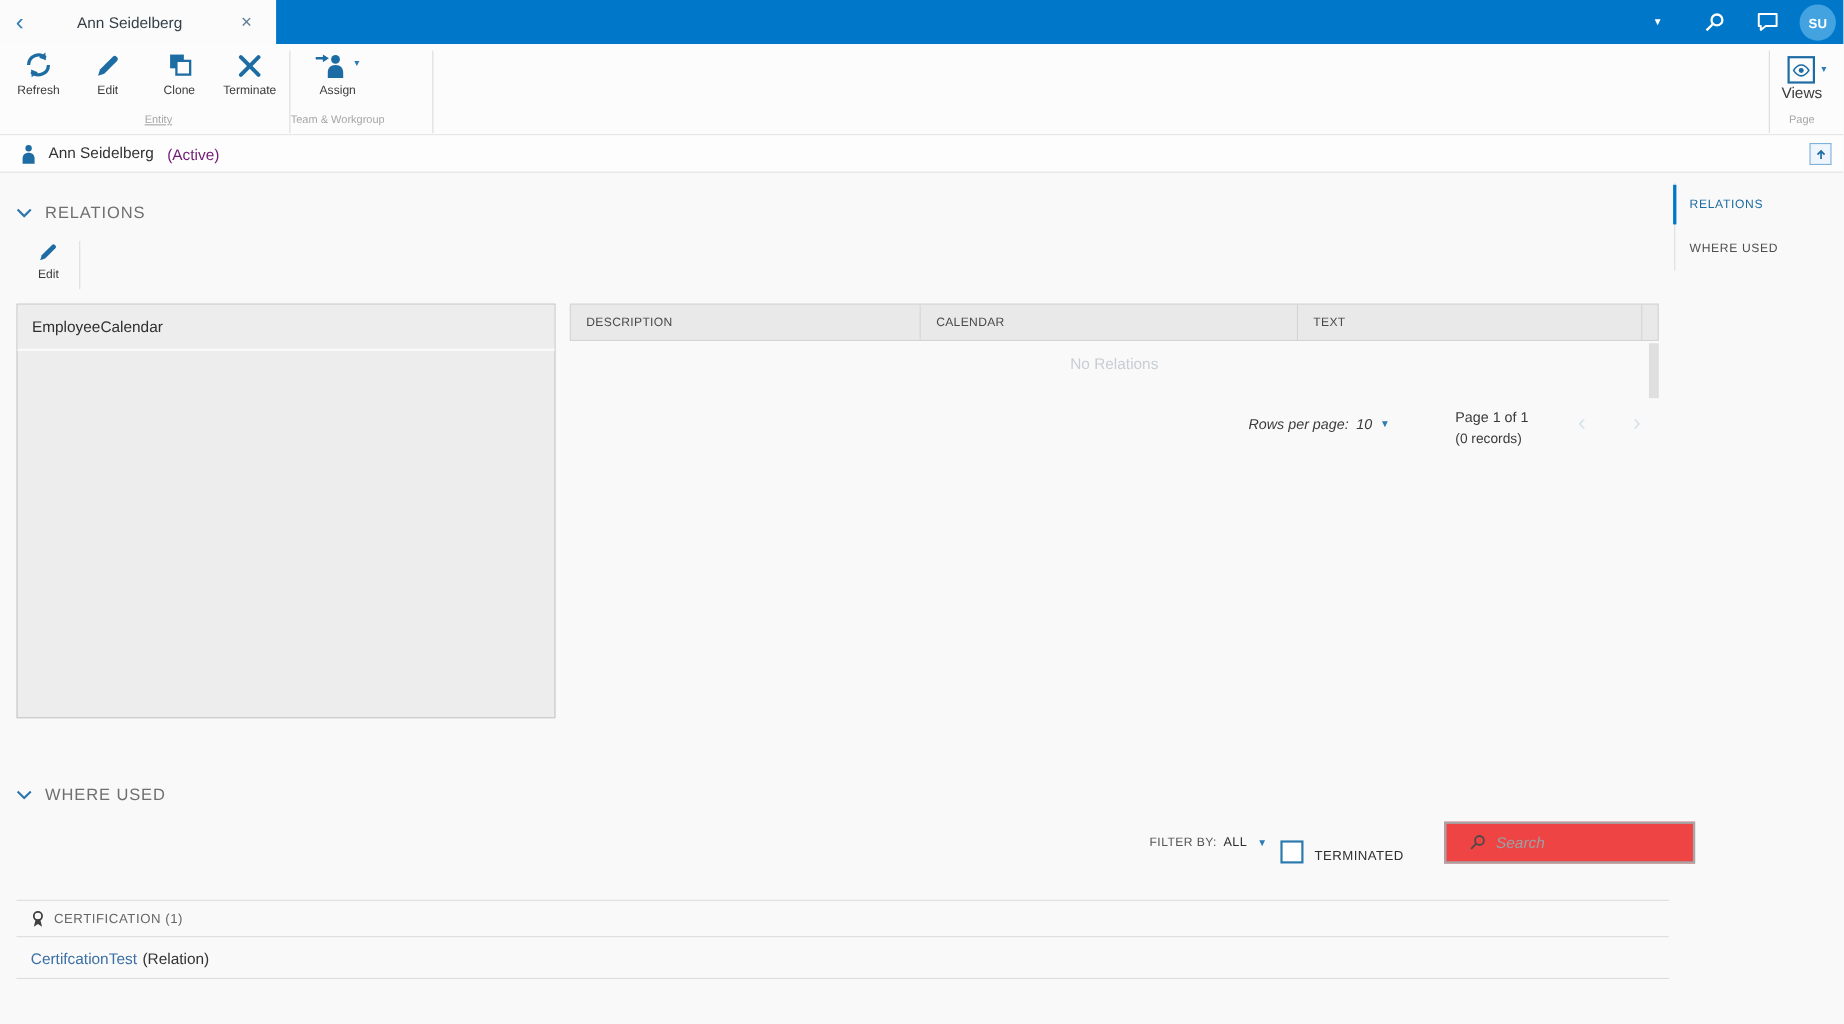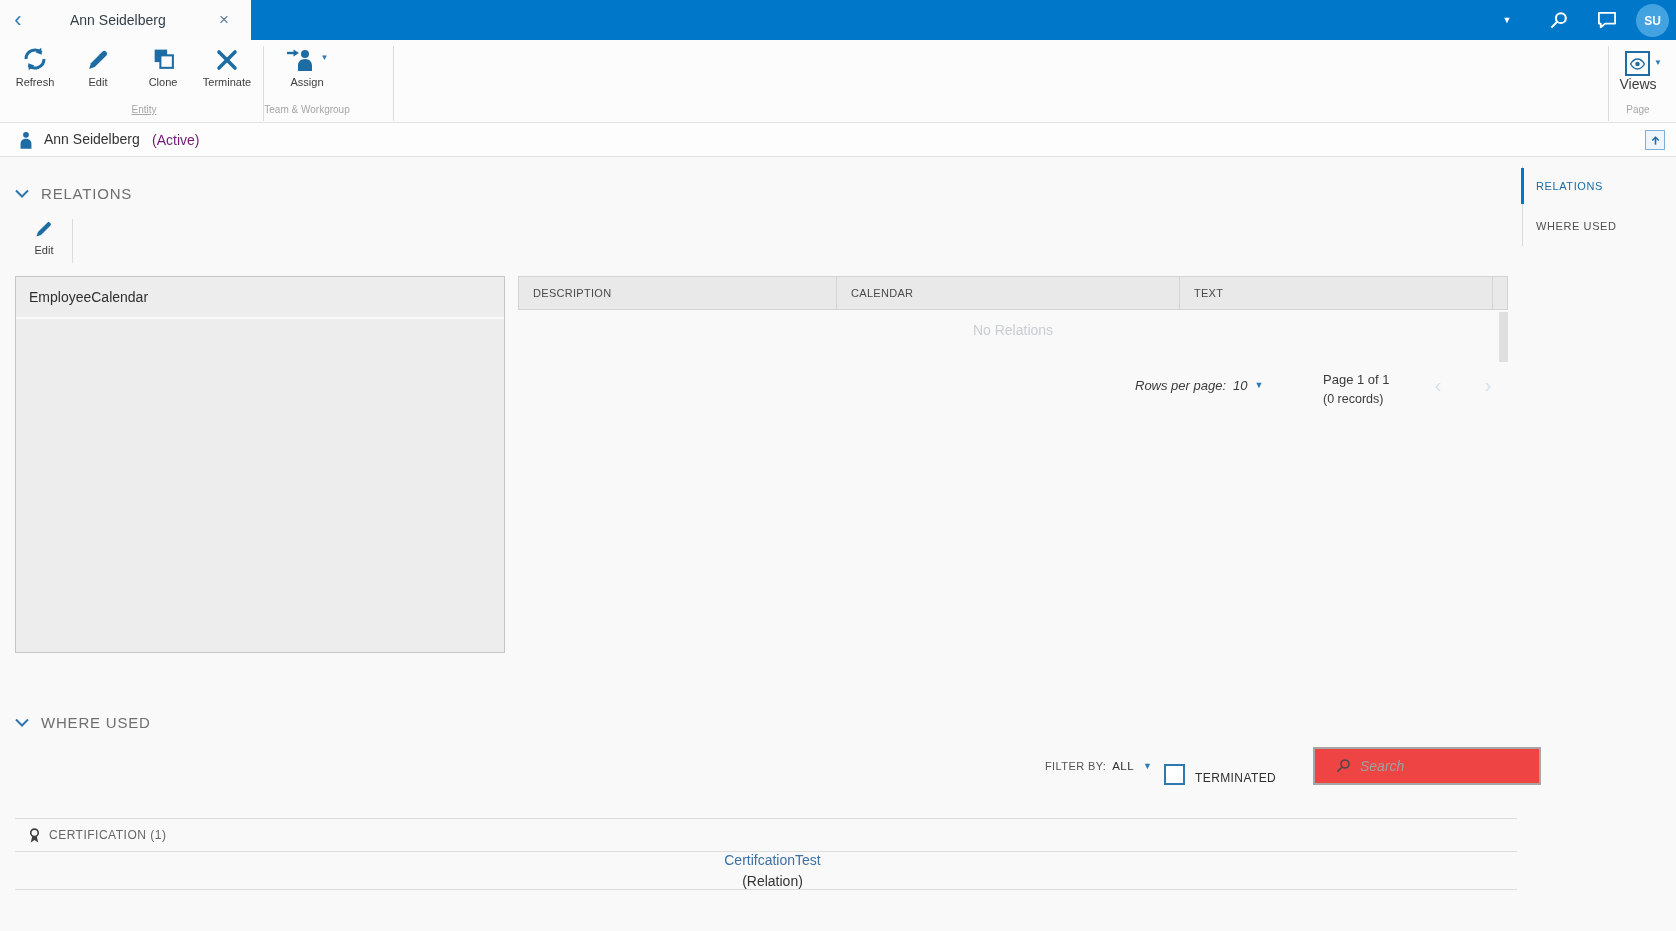--- a/index.html
+++ b/index.html
@@ -78,21 +78,21 @@
   .term-group { position:absolute; left:1164px; top:747px; height:38px; display:flex; align-items:flex-end; gap:10px; }
   .checkbox { width:21px; height:21px; border:2px solid #2b79ae; background:#fff; cursor:pointer; }
   .term-lbl { font-size:12px; color:#2f2f2f; letter-spacing:0.4px; }
   .search-box { position:absolute; left:1293px; top:747px; width:228px; height:38px; border:2px solid #a6a6a6; background:#ef4444; display:flex; align-items:center; padding-left:20px; gap:9px;margin-left:20px; }
   .search-box input { border:none; outline:none; background:transparent; font-family:"Liberation Sans", sans-serif; font-size:14px; width:160px; color:#333; }
   .search-box input::placeholder { font-style:italic; color:#9aa0a6; }
 
   .cert { position:absolute; left:15px; top:818px; width:1502px; }
   .cert-header { height:34px; border-top:1px solid #ddd; border-bottom:1px solid #ddd; display:flex; align-items:center; gap:8px; padding-left:13px; }
   .cert-title { font-size:12px; color:#666; letter-spacing:0.5px; }
-  .cert-item { height:38px; border-bottom:1px solid #ddd; display:flex; align-items:center; padding-left:13px; font-size:14px; gap:5px;flex-direction:column; }
+  .cert-item { height:38px; border-bottom:1px solid #ddd; display:flex; align-items:center; padding-left:13px; font-size:14px; gap:5px; }
   .cert-link { color:#3a70a5; cursor:pointer; }
   .cert-suffix { color:#333; }
 
   svg { display:block; }
 </style>
 </head>
 <body>
 
 <div class="topbar">
   <div class="back-btn">

